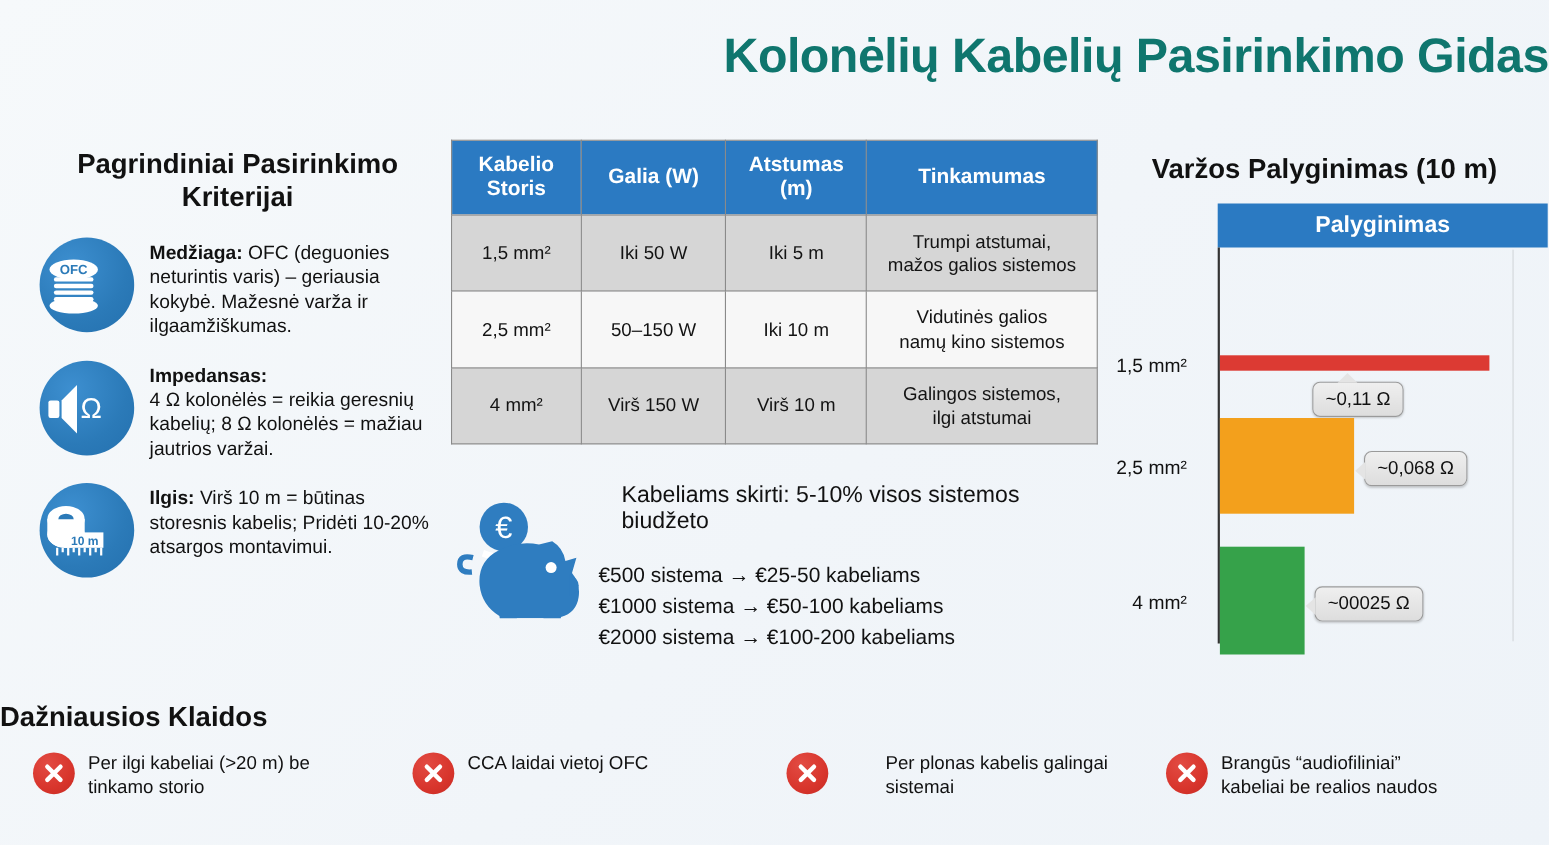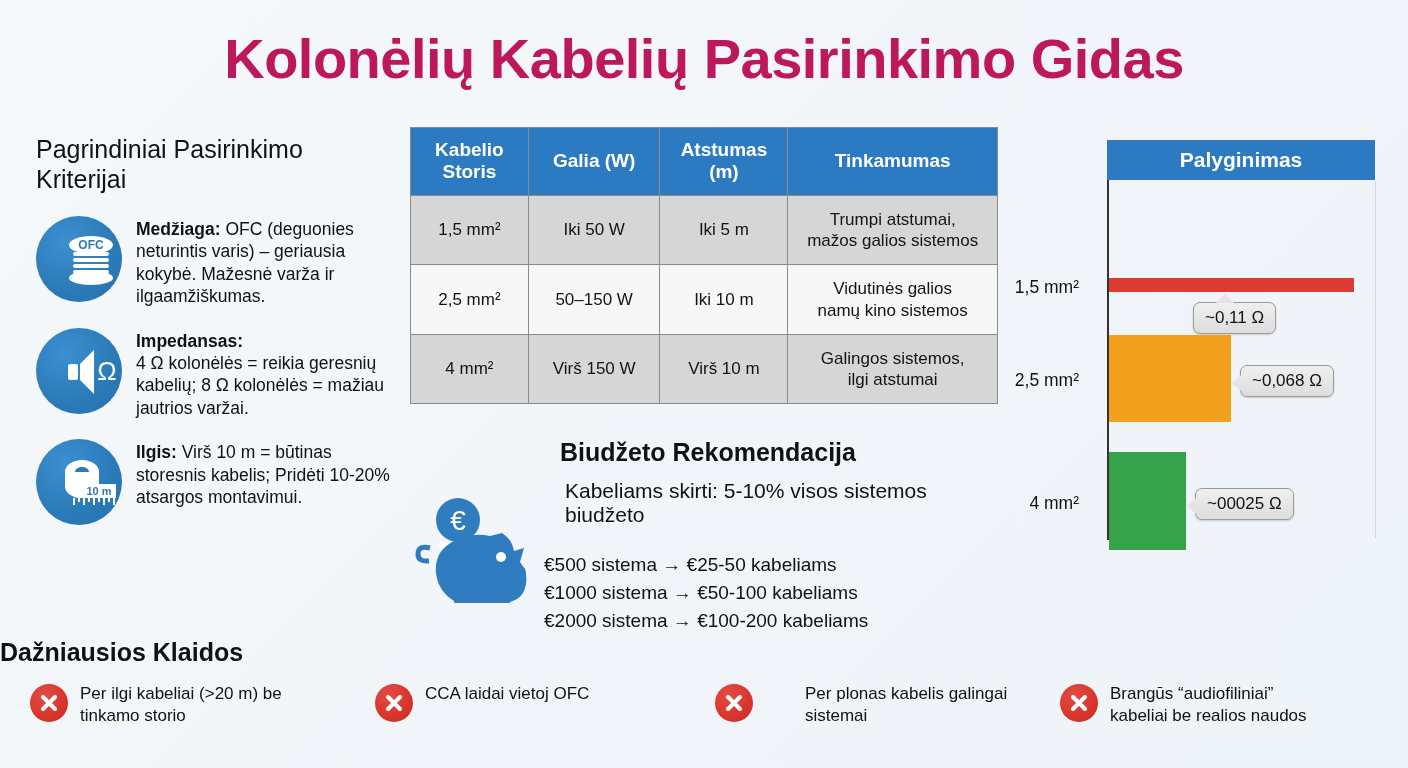--- a/index.html
+++ b/index.html
@@ -7,36 +7,36 @@
     width: 1408px; height: 768px;
     font-family: "Liberation Sans", sans-serif;
     background: linear-gradient(135deg, #f6f9fb 0%, #f1f5f9 55%, #eef3f8 100%);
     overflow: hidden;
   }
   #page { position: relative; width: 1408px; height: 768px; }
 
   
   .main-title {
     position: absolute; top: 26px; left: 0; width: 1408px;
-    text-align: center;
-    font-size: 56px; font-weight: bold; letter-spacing: -0.5px;
-    color: #be185d;
+    text-align: right;
+    font-size: 44px; font-weight: bold; letter-spacing: -0.5px;
+    color: #0f766e;
   }
 
   
   .left-col { position: absolute; left: 36px; top: 135px; width: 360px; }
   .section-head {
-    font-size: 25px; font-weight: normal;
+    text-align: center; font-size: 25px; font-weight: bold;
     color: #111; line-height: 1.18; margin-bottom: 20px;
   }
   .criteria-item { display: flex; align-items: flex-start; margin-bottom: 18px; }
   .circ-icon {
     width: 86px; height: 86px; min-width: 86px; border-radius: 50%;
     background: radial-gradient(circle at 34% 30%, #3d8fd0 0%, #2b7ab8 60%, #2470ae 100%);
-    display: flex; align-items: center; justify-content: flex-end;
+    display: flex; align-items: center; justify-content: flex-start;
     margin-right: 14px; margin-top: 2px;
   }
   .crit-text { font-size: 17.5px; line-height: 1.28; color: #111; padding-top: 4px; }
   .crit-text b { font-weight: bold; }
 
   
   .spec-table {
     position: absolute; left: 410px; top: 127px;
     width: 588px; border-collapse: collapse;
     border: 1px solid #8a8a8a;
@@ -69,21 +69,21 @@
   .budget-line { font-size: 19px; color: #111; line-height: 1.48; }
 
   
   .chart-col { position: absolute; left: 1010px; top: 140px; width: 388px; }
   .chart-title {
     text-align: center; font-size: 25px; font-weight: bold; color: #111;
     margin-bottom: 16px;
   }
   .chart-frame { position: relative; width: 388px; height: 400px; }
   .chart-header {
-    position: absolute; left: 97px; top: 0; width: 268px; height: 40px;
+    position: absolute; left: 97px; top: 0; width: 300px; height: 40px;
     background: #2b7ac2; color: #fff; font-size: 21px; font-weight: bold;
     display: flex; align-items: center; justify-content: center;
   }
   .plot {
     position: absolute; left: 97px; top: 40px; width: 268px; height: 360px;
     border-left: 2px solid #333; background: transparent;
   }
   .plot-right-rule {
     position: absolute; left: 365px; top: 42px; width: 1px; height: 356px;
     background: #d2d6da;
@@ -238,21 +238,20 @@
         <td>Virš 10 m</td>
         <td>
           <span>Galingos sistemos,</span><br>
           <span>ilgi atstumai</span>
         </td>
       </tr>
     </tbody>
   </table>
 
   <div class="budget">
-    <div class="budget-title">Biudžeto Rekomendacija</div>
     <div class="budget-body">
       <div class="piggy-wrap">
         <svg width="120" height="110" viewBox="0 0 120 110">
           <circle cx="48" cy="27" r="22" fill="#2f7dc0"></circle>
           <text x="48" y="37" font-family="Liberation Sans, sans-serif" font-size="28" fill="#ffffff" text-anchor="middle">€</text>
           <path d="M30 48 q18 7 36 0 l2 6 q-20 8 -40 0 z" fill="#ffffff"></path>
           <path d="M92 40 q10 6 12 18 l10 -3 -4 14 q8 10 6 22 q-2 14 -16 18 l-2 12 h-12 l-2 -11 h-24 l-2 11 h-12 l-2 -13 q-16 -10 -18 -28 q-2 -22 18 -32 q18 -9 36 -5 z" fill="#2f7dc0"></path>
           <path d="M20 55 q-12 -3 -12 6 q0 8 11 7" fill="none" stroke="#2f7dc0" stroke-width="5"></path>
           <circle cx="91" cy="64" r="5" fill="#ffffff"></circle>
           <path d="M108 70 q8 4 8 10 q0 6 -8 10" fill="#2f7dc0"></path>
@@ -261,20 +260,21 @@
       <div class="budget-lines">
         <div class="budget-lead">Kabeliams skirti: 5-10% visos sistemos biudžeto</div>
         <div class="budget-line">€500 sistema → €25-50 kabeliams</div>
         <div class="budget-line">€1000 sistema → €50-100 kabeliams</div>
         <div class="budget-line">€2000 sistema → €100-200 kabeliams</div>
       </div>
     </div>
   </div>
 
   <div class="chart-col">
+    <div class="chart-title">Varžos Palyginimas (10 m)</div>
     <div class="chart-frame">
       <div class="chart-header">Palyginimas</div>
       <div class="plot-right-rule"></div>
       <div class="plot">
 
         <div class="bar-label" style="top:97px;">1,5 mm²</div>
         <div class="bar" style="top:98px; width:245px; height:14px; background:#dc3a33;"></div>
         <div class="callout" style="top:122px; left:84px;">
           <span class="tail-up"></span>
           <span>~0,11 Ω</span>

